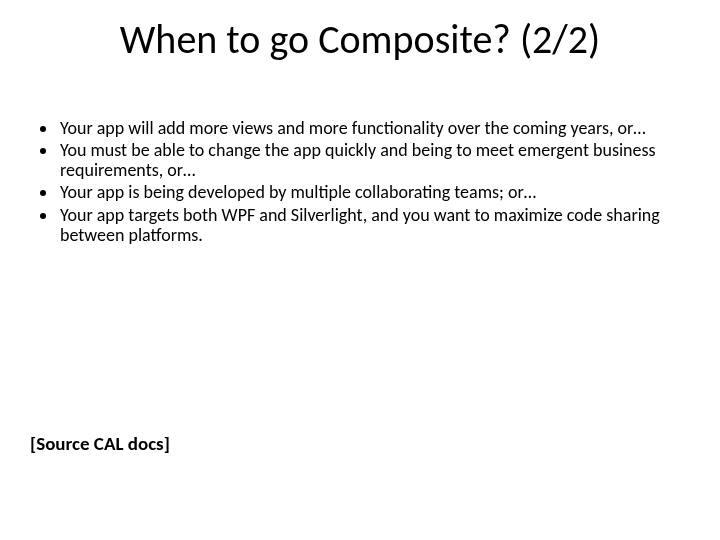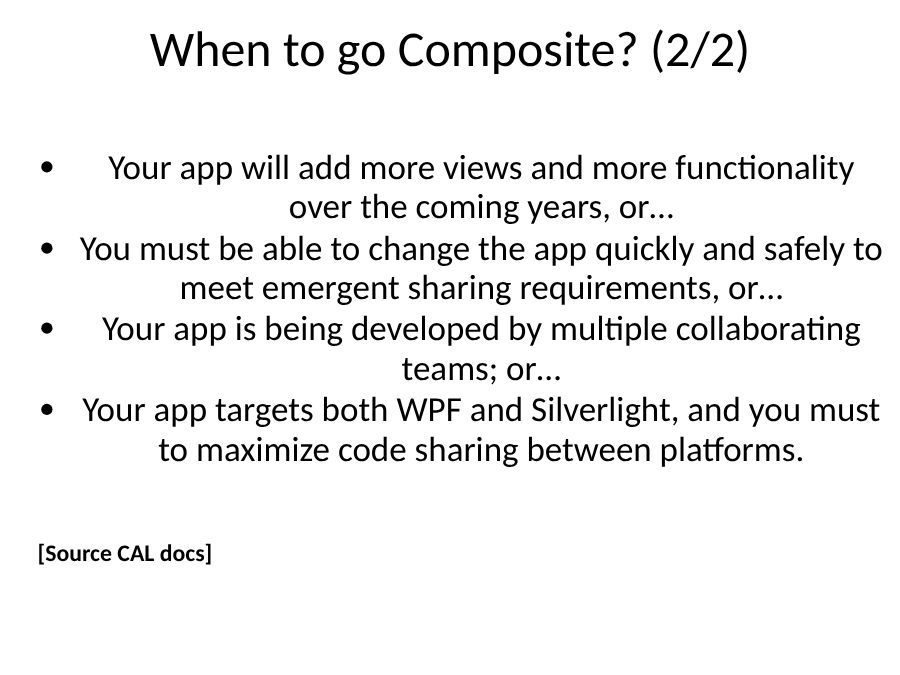--- a/index.html
+++ b/index.html
@@ -33,43 +33,42 @@
     top: 118px;
     left: 30px;
     right: 10px;
   }
   ul.bullets {
     margin: 0;
     padding: 0 0 0 28px;
     list-style: disc;
   }
   ul.bullets li {
-    font-size: 28px;
+    font-size: 18px;
     line-height: 1.12;
     margin: 0 0 2px 0;
     padding-left: 2px;
-    text-align: center;
   }
   .source {
     position: absolute;
     left: 30px;
     top: 432px;
     font-size: 19px;
     font-weight: 700;
   }
 </style>
 </head>
 <body>
 
 <div class="slide">
   <div class="title">When to go Composite? (2/2)</div>
 
   <div class="body">
     <ul class="bullets">
       <li>Your app will add more views and more functionality over the coming years, or…</li>
-      <li>You must be able to change the app quickly and safely to meet emergent sharing requirements, or…</li>
+      <li>You must be able to change the app quickly and being to meet emergent business requirements, or…</li>
       <li>Your app is being developed by multiple collaborating teams; or…</li>
-      <li>Your app targets both WPF and Silverlight, and you must to maximize code sharing between platforms.</li>
+      <li>Your app targets both WPF and Silverlight, and you want to maximize code sharing between platforms.</li>
     </ul>
   </div>
 
   <div class="source">[Source CAL docs]</div>
 </div>
 
 </body></html>

